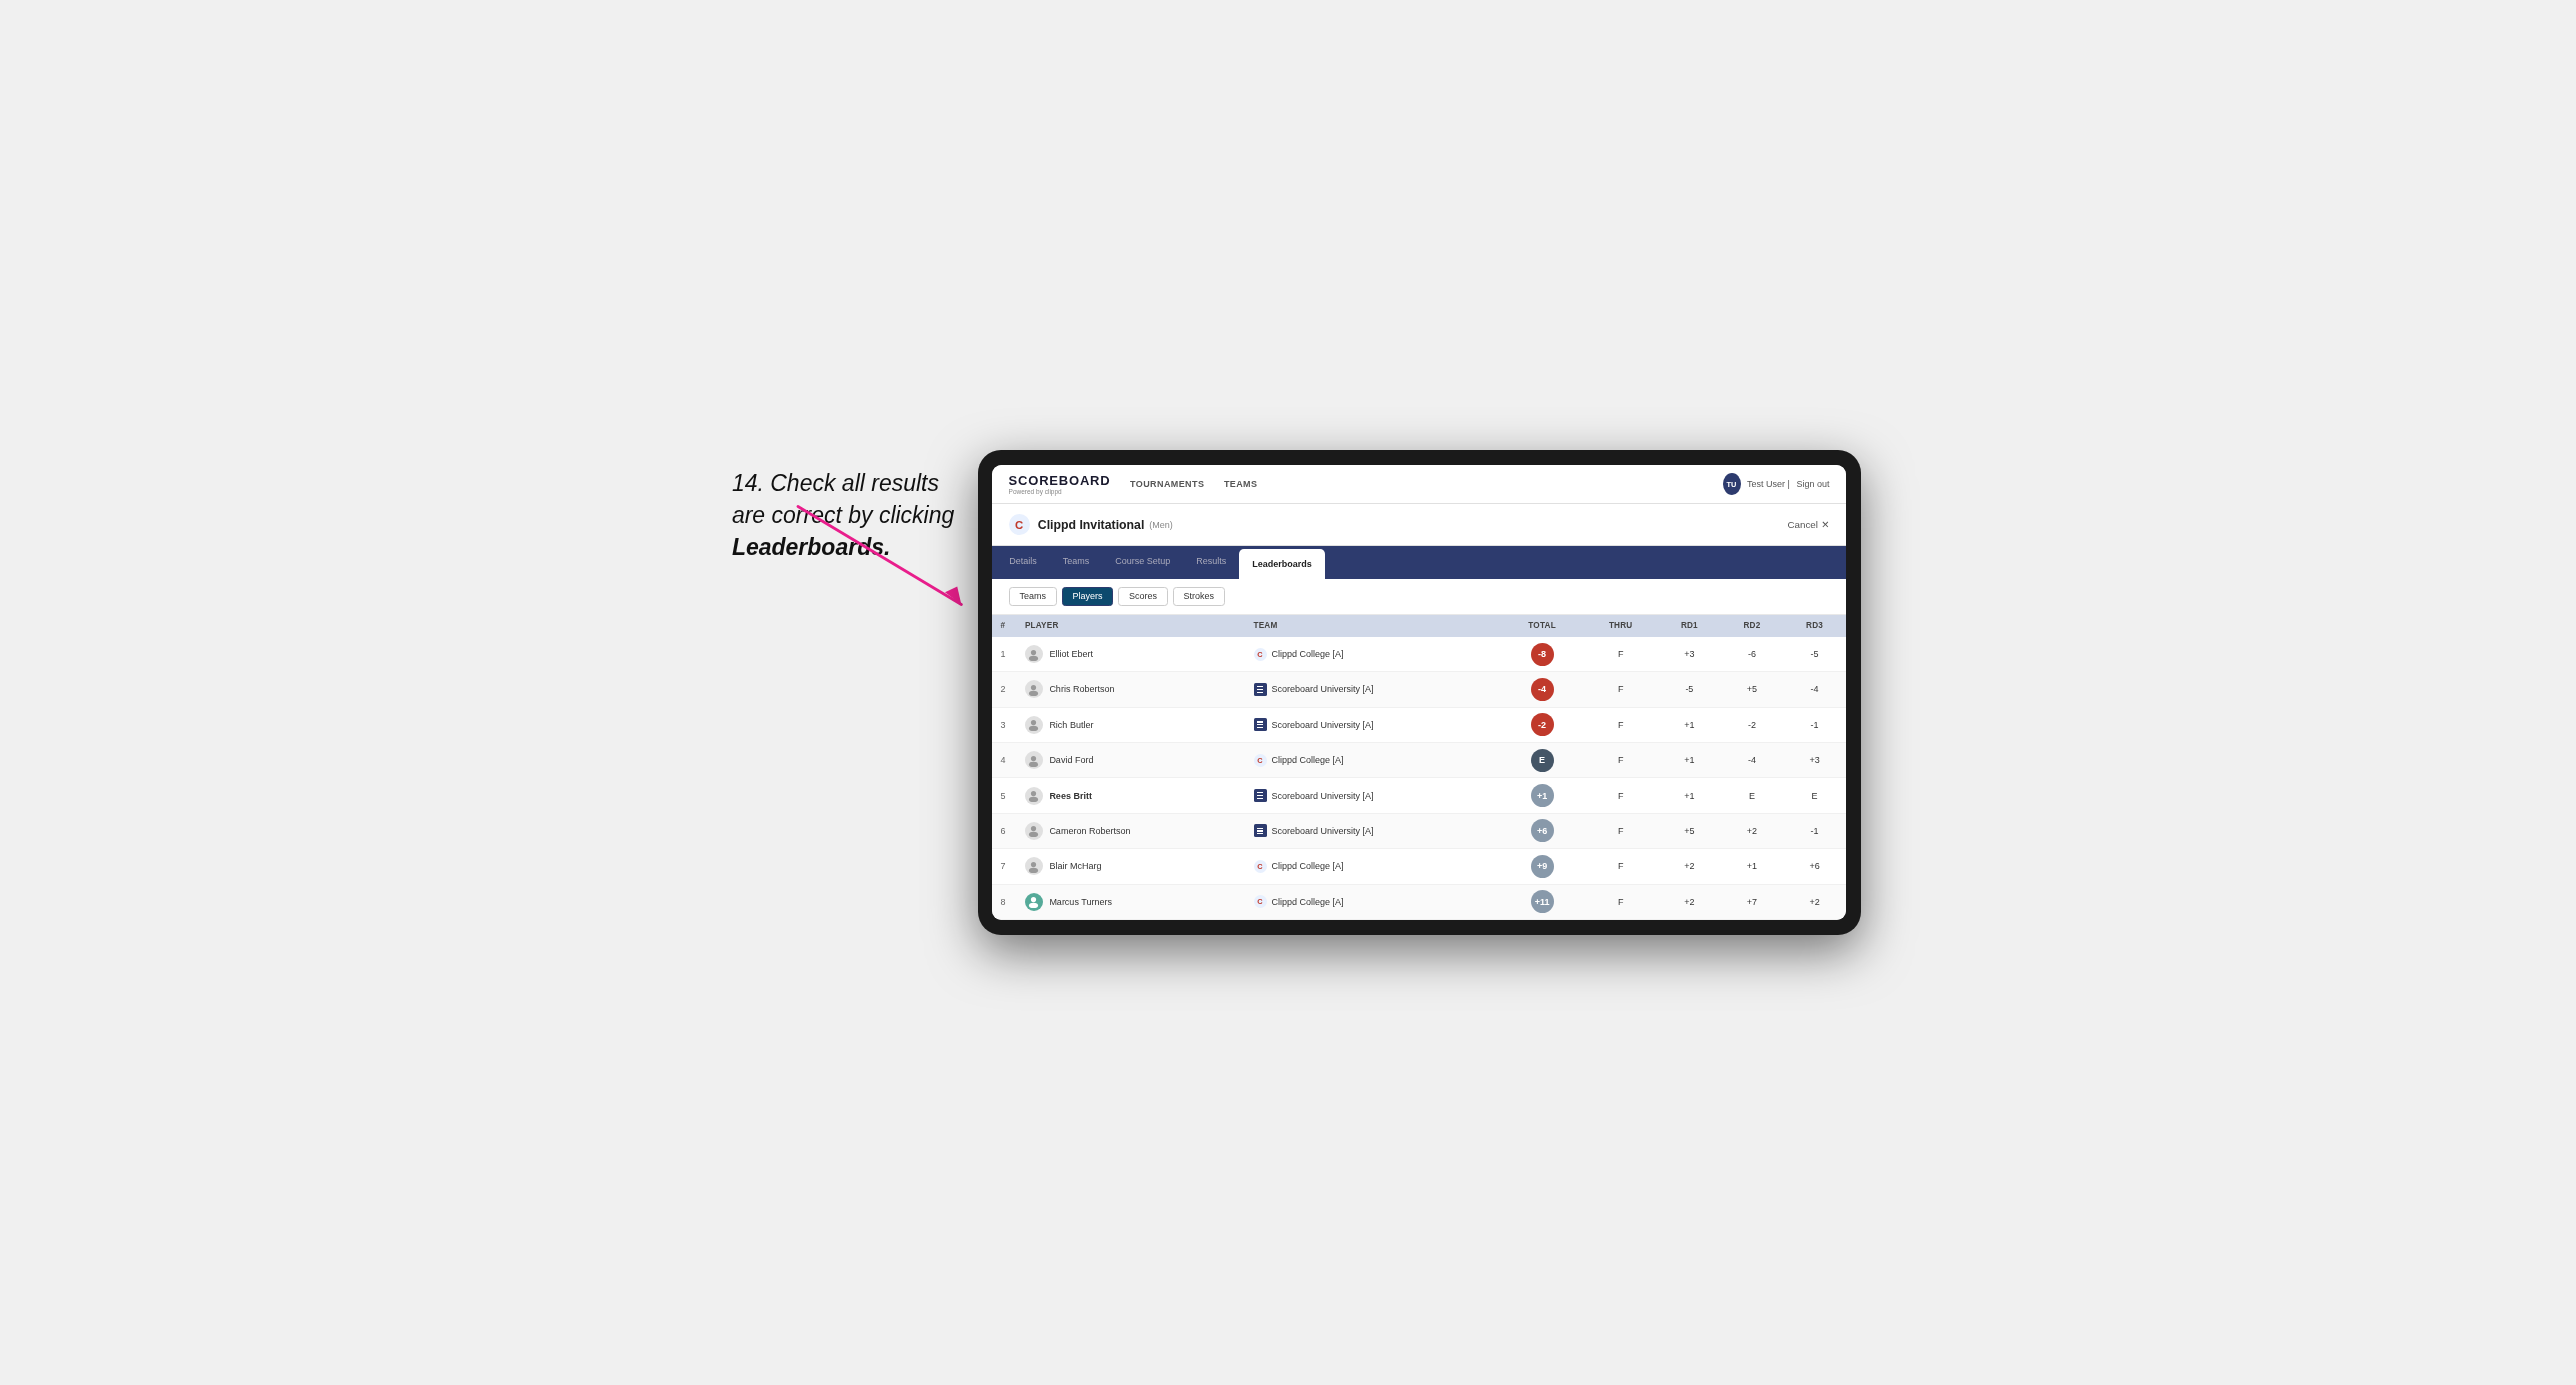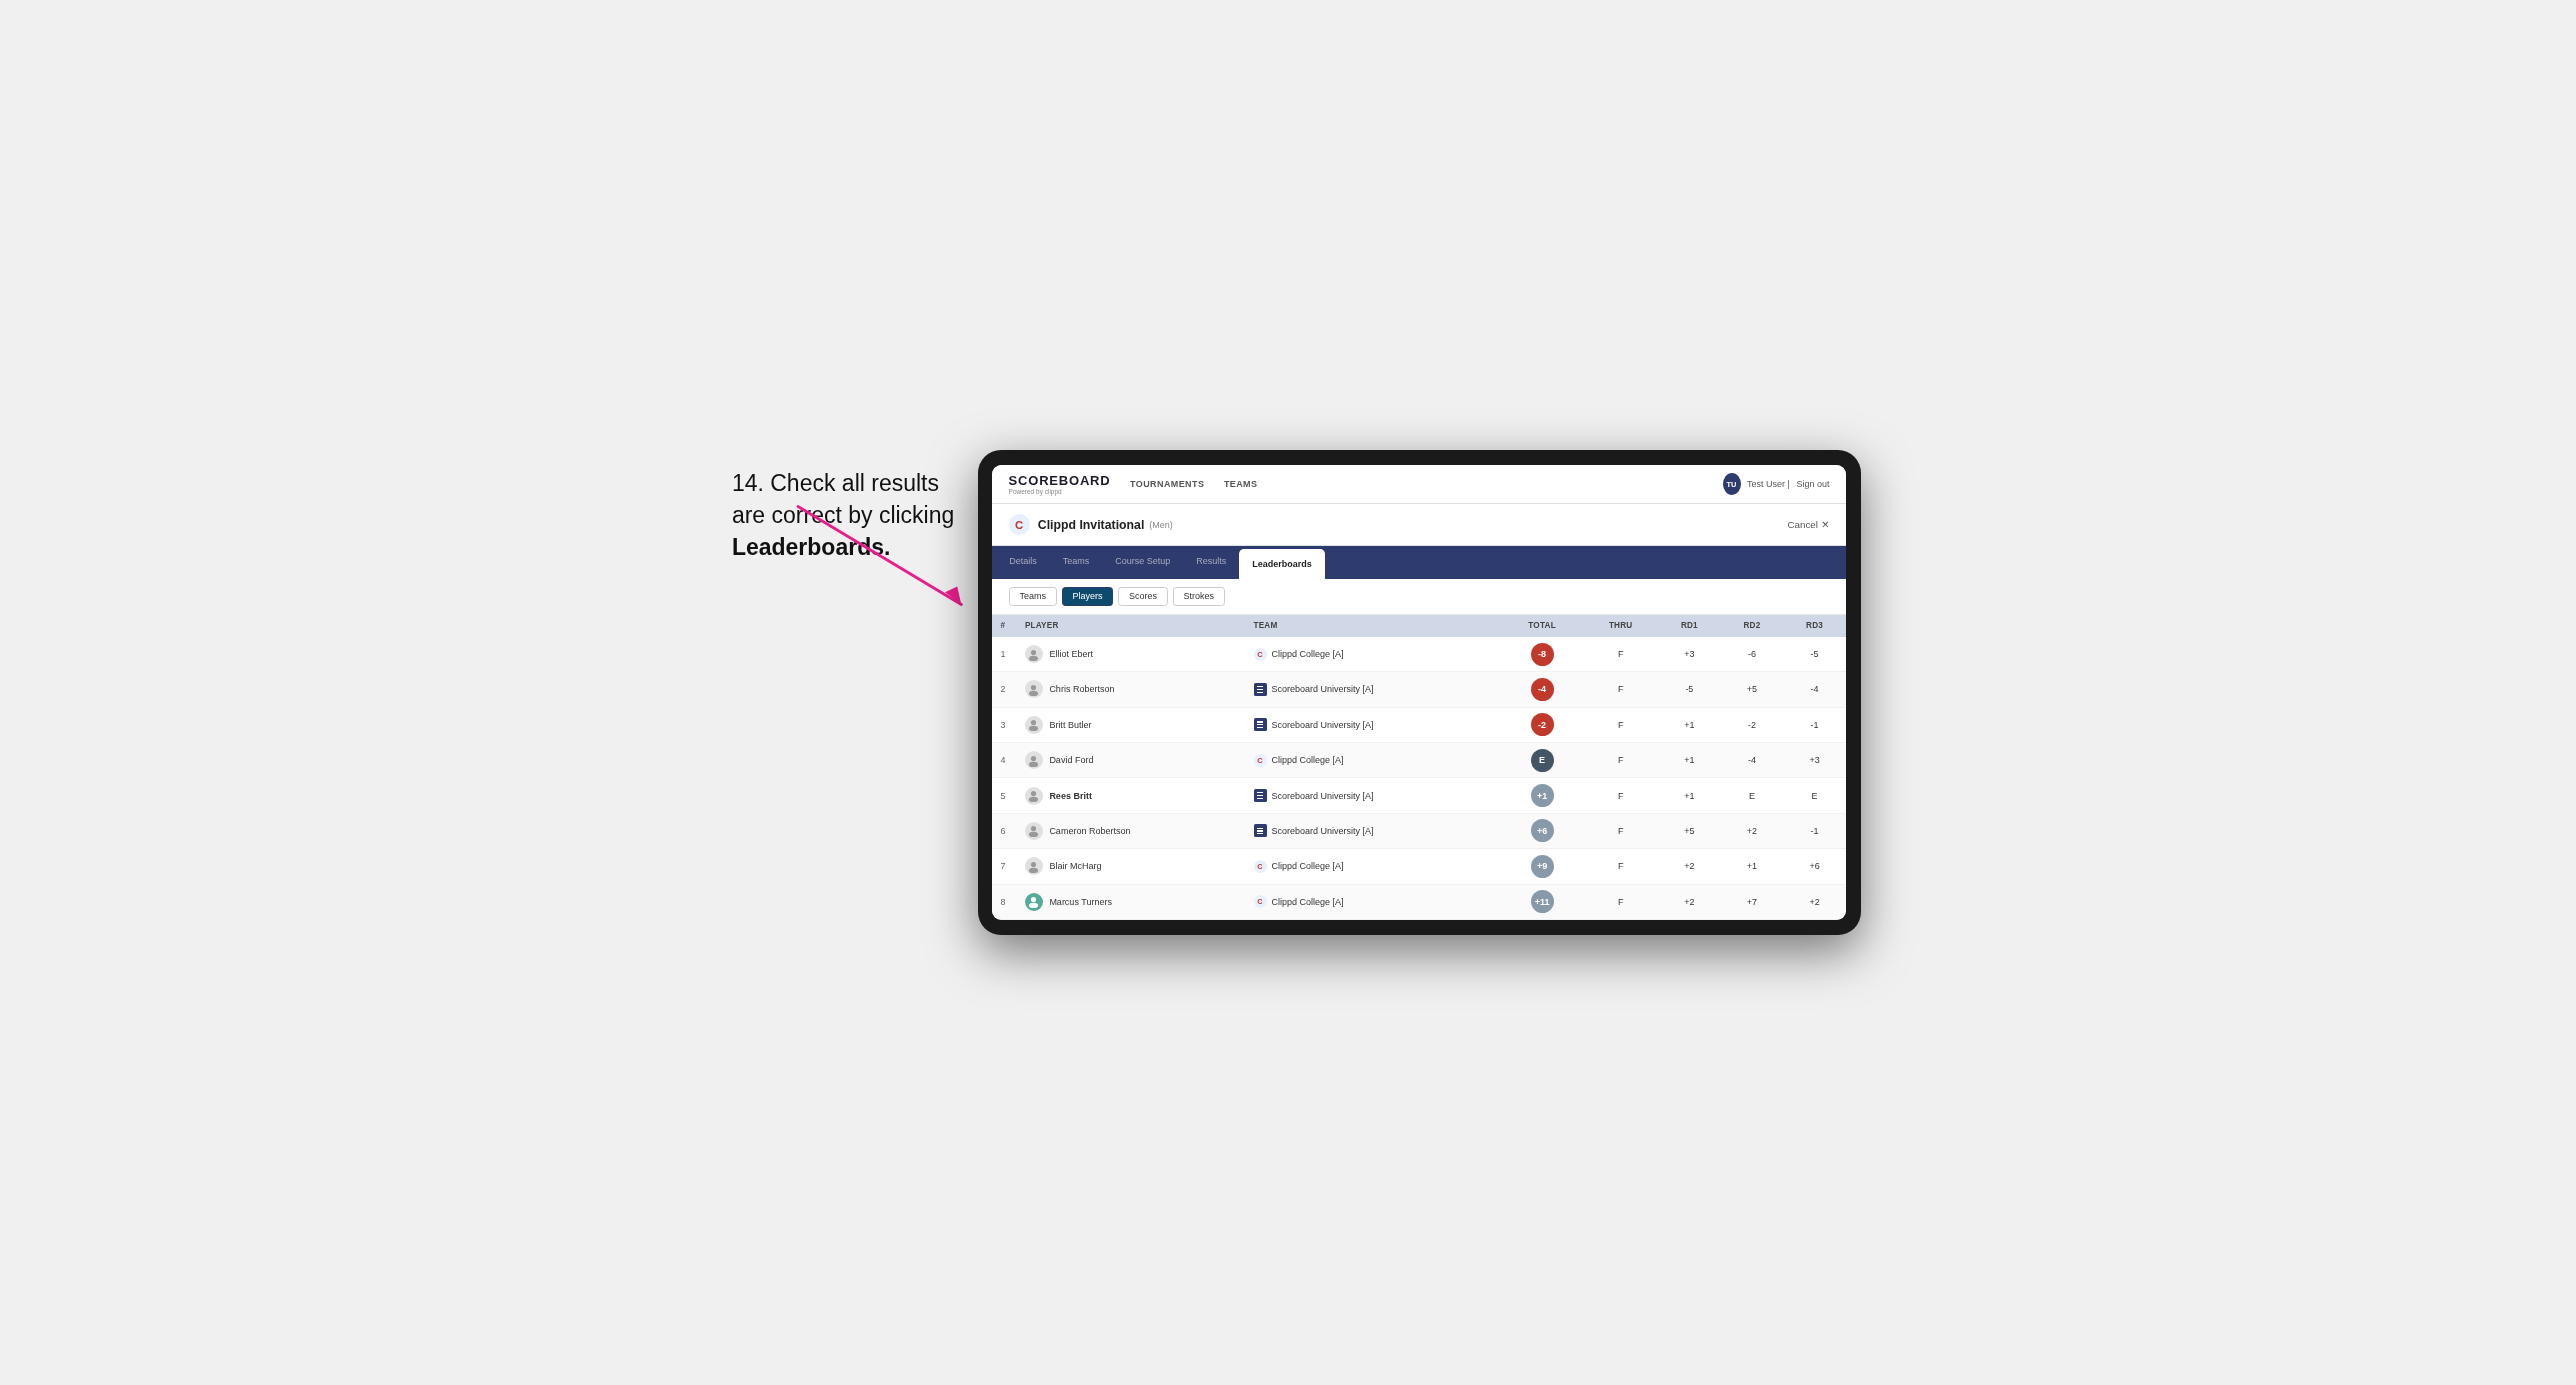--- a/index.html
+++ b/index.html
@@ -22,20 +22,21 @@
       position: relative;
     }
 
     .instruction-area {
       flex: 0 0 262px;
       padding: 16.4px;
       font-size: 23px;
       line-height: 1.4;
       color: #111;
       position: relative;
+      font-style: italic;
     }
 
     .instruction-area .bold { font-weight: 900; }
 
     .arrow-svg {
       position: absolute;
       bottom: -49px;
       right: -16.4px;
       width: 245px;
       height: 147px;
@@ -479,21 +480,21 @@
             <tr>
               <td style="color: rgb(102, 102, 102); font-size: 9px;">3</td>
               <td>
                 <div class="player-cell">
                   <div class="player-avatar">
                     <svg viewBox="0 0 20 20">
                       <circle cx="10" cy="7" r="4"></circle>
                       <ellipse cx="10" cy="16" rx="7" ry="4"></ellipse>
                     </svg>
                   </div>
-                  <span style="font-weight: 500;">Britt Butler</span>
+                  <span style="font-weight: 500;">Rich Butler</span>
                 </div>
               </td>
               <td>
                 <div class="team-cell">
                   <div class="team-logo-sb">
                     <div class="team-logo-sb-lines">
                       <span></span>
                       <span></span>
                       <span></span>
                     </div>

